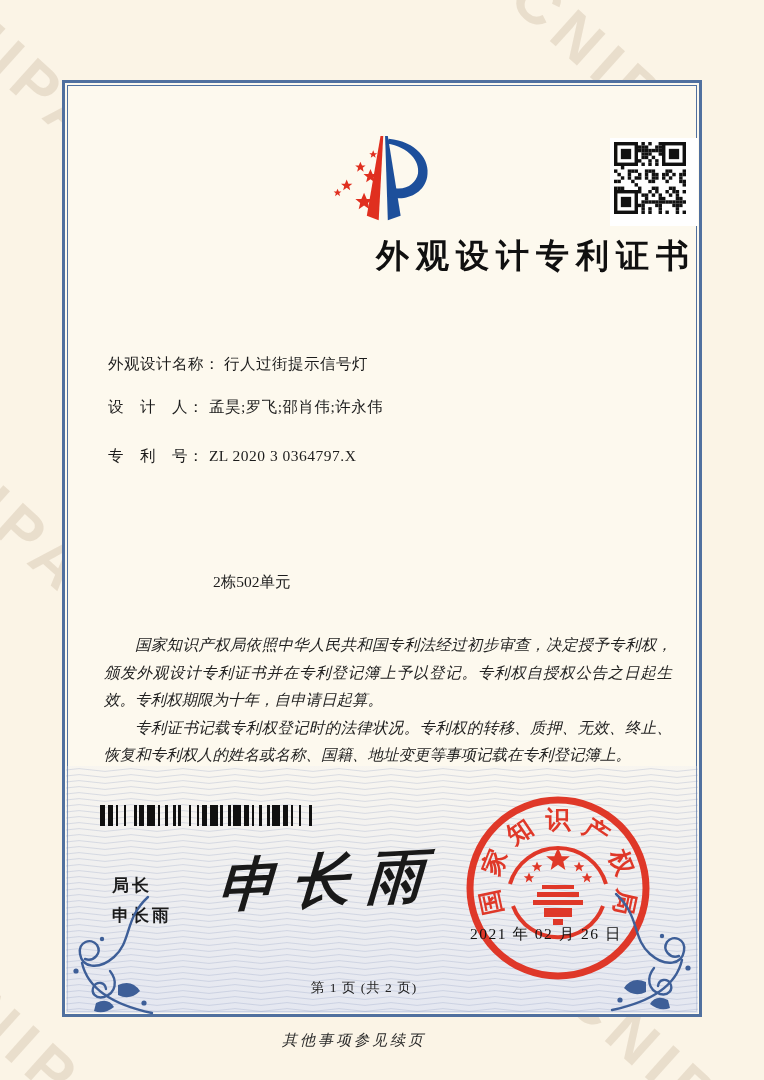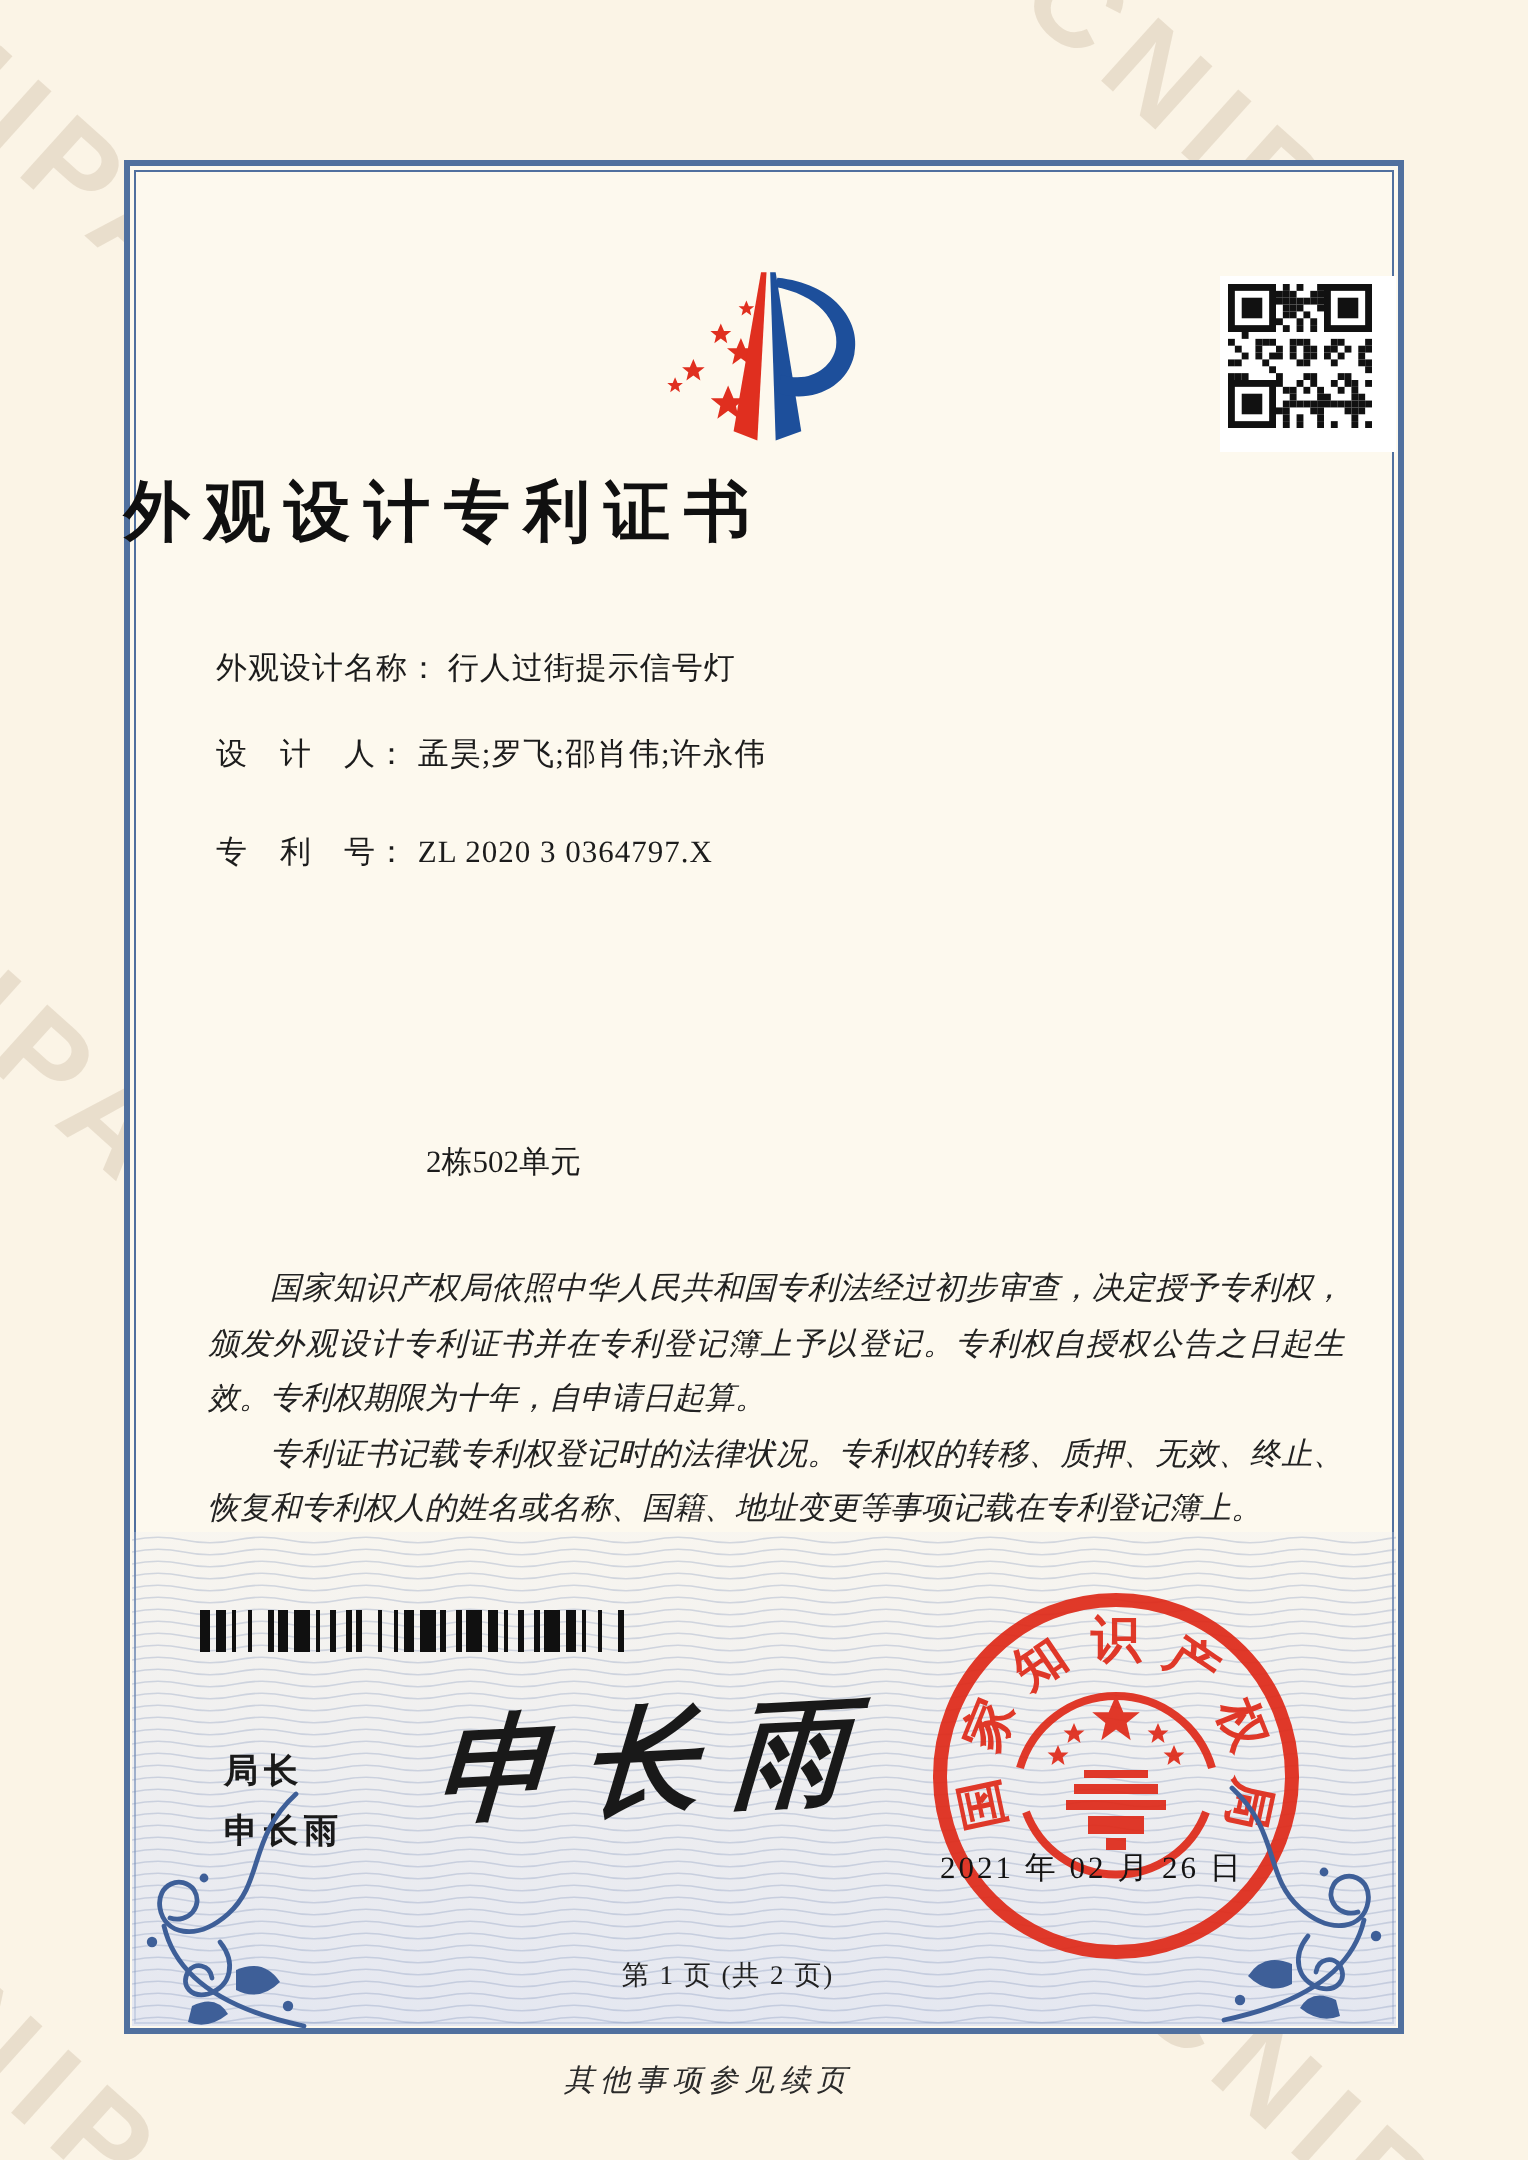--- a/index.html
+++ b/index.html
@@ -34,24 +34,24 @@
     background:linear-gradient(180deg, rgba(233,235,244,0.25), rgba(224,228,241,0.85));
   }
   #waveband svg{position:absolute;left:0;top:0;}
 
   .abs{position:absolute;}
   .t{font-size:15.5px; line-height:20px;}
 
   #cert-no{left:100px; top:129px; font-size:16.5px; letter-spacing:2px;}
   #qr{left:610px; top:138px; width:80px; height:80px; background:#fff; padding:4px;}
   #logo{left:322px; top:130px;}
-  #title{left:62px; top:234px; width:634px; text-align:left;
+  #title{left:62px; top:234px; width:634px; text-align:right;
          font-size:33px; letter-spacing:7px; color:#101010; font-weight:600;}
 
-  .frow{left:108px; width:575px;}
+  .frow{left:108px; width:575px;margin-top:29px;}
   .flabel{display:inline-block; min-width:97px; letter-spacing:0.5px;}
   .fvalue{letter-spacing:0.5px;}
   #addr2{left:213px; top:572px;}
   #grant-no-pair{position:absolute; left:252px; top:0;}
 
   #paras{left:104px; top:631px; width:568px;}
   #paras p{margin:0; font-style:italic; font-size:15.5px; line-height:27.5px;
            text-indent:2em; text-align:justify; color:#222;}
 
   #barcode{left:100px; top:805px; width:212px; height:21px; display:flex; align-items:stretch;}

